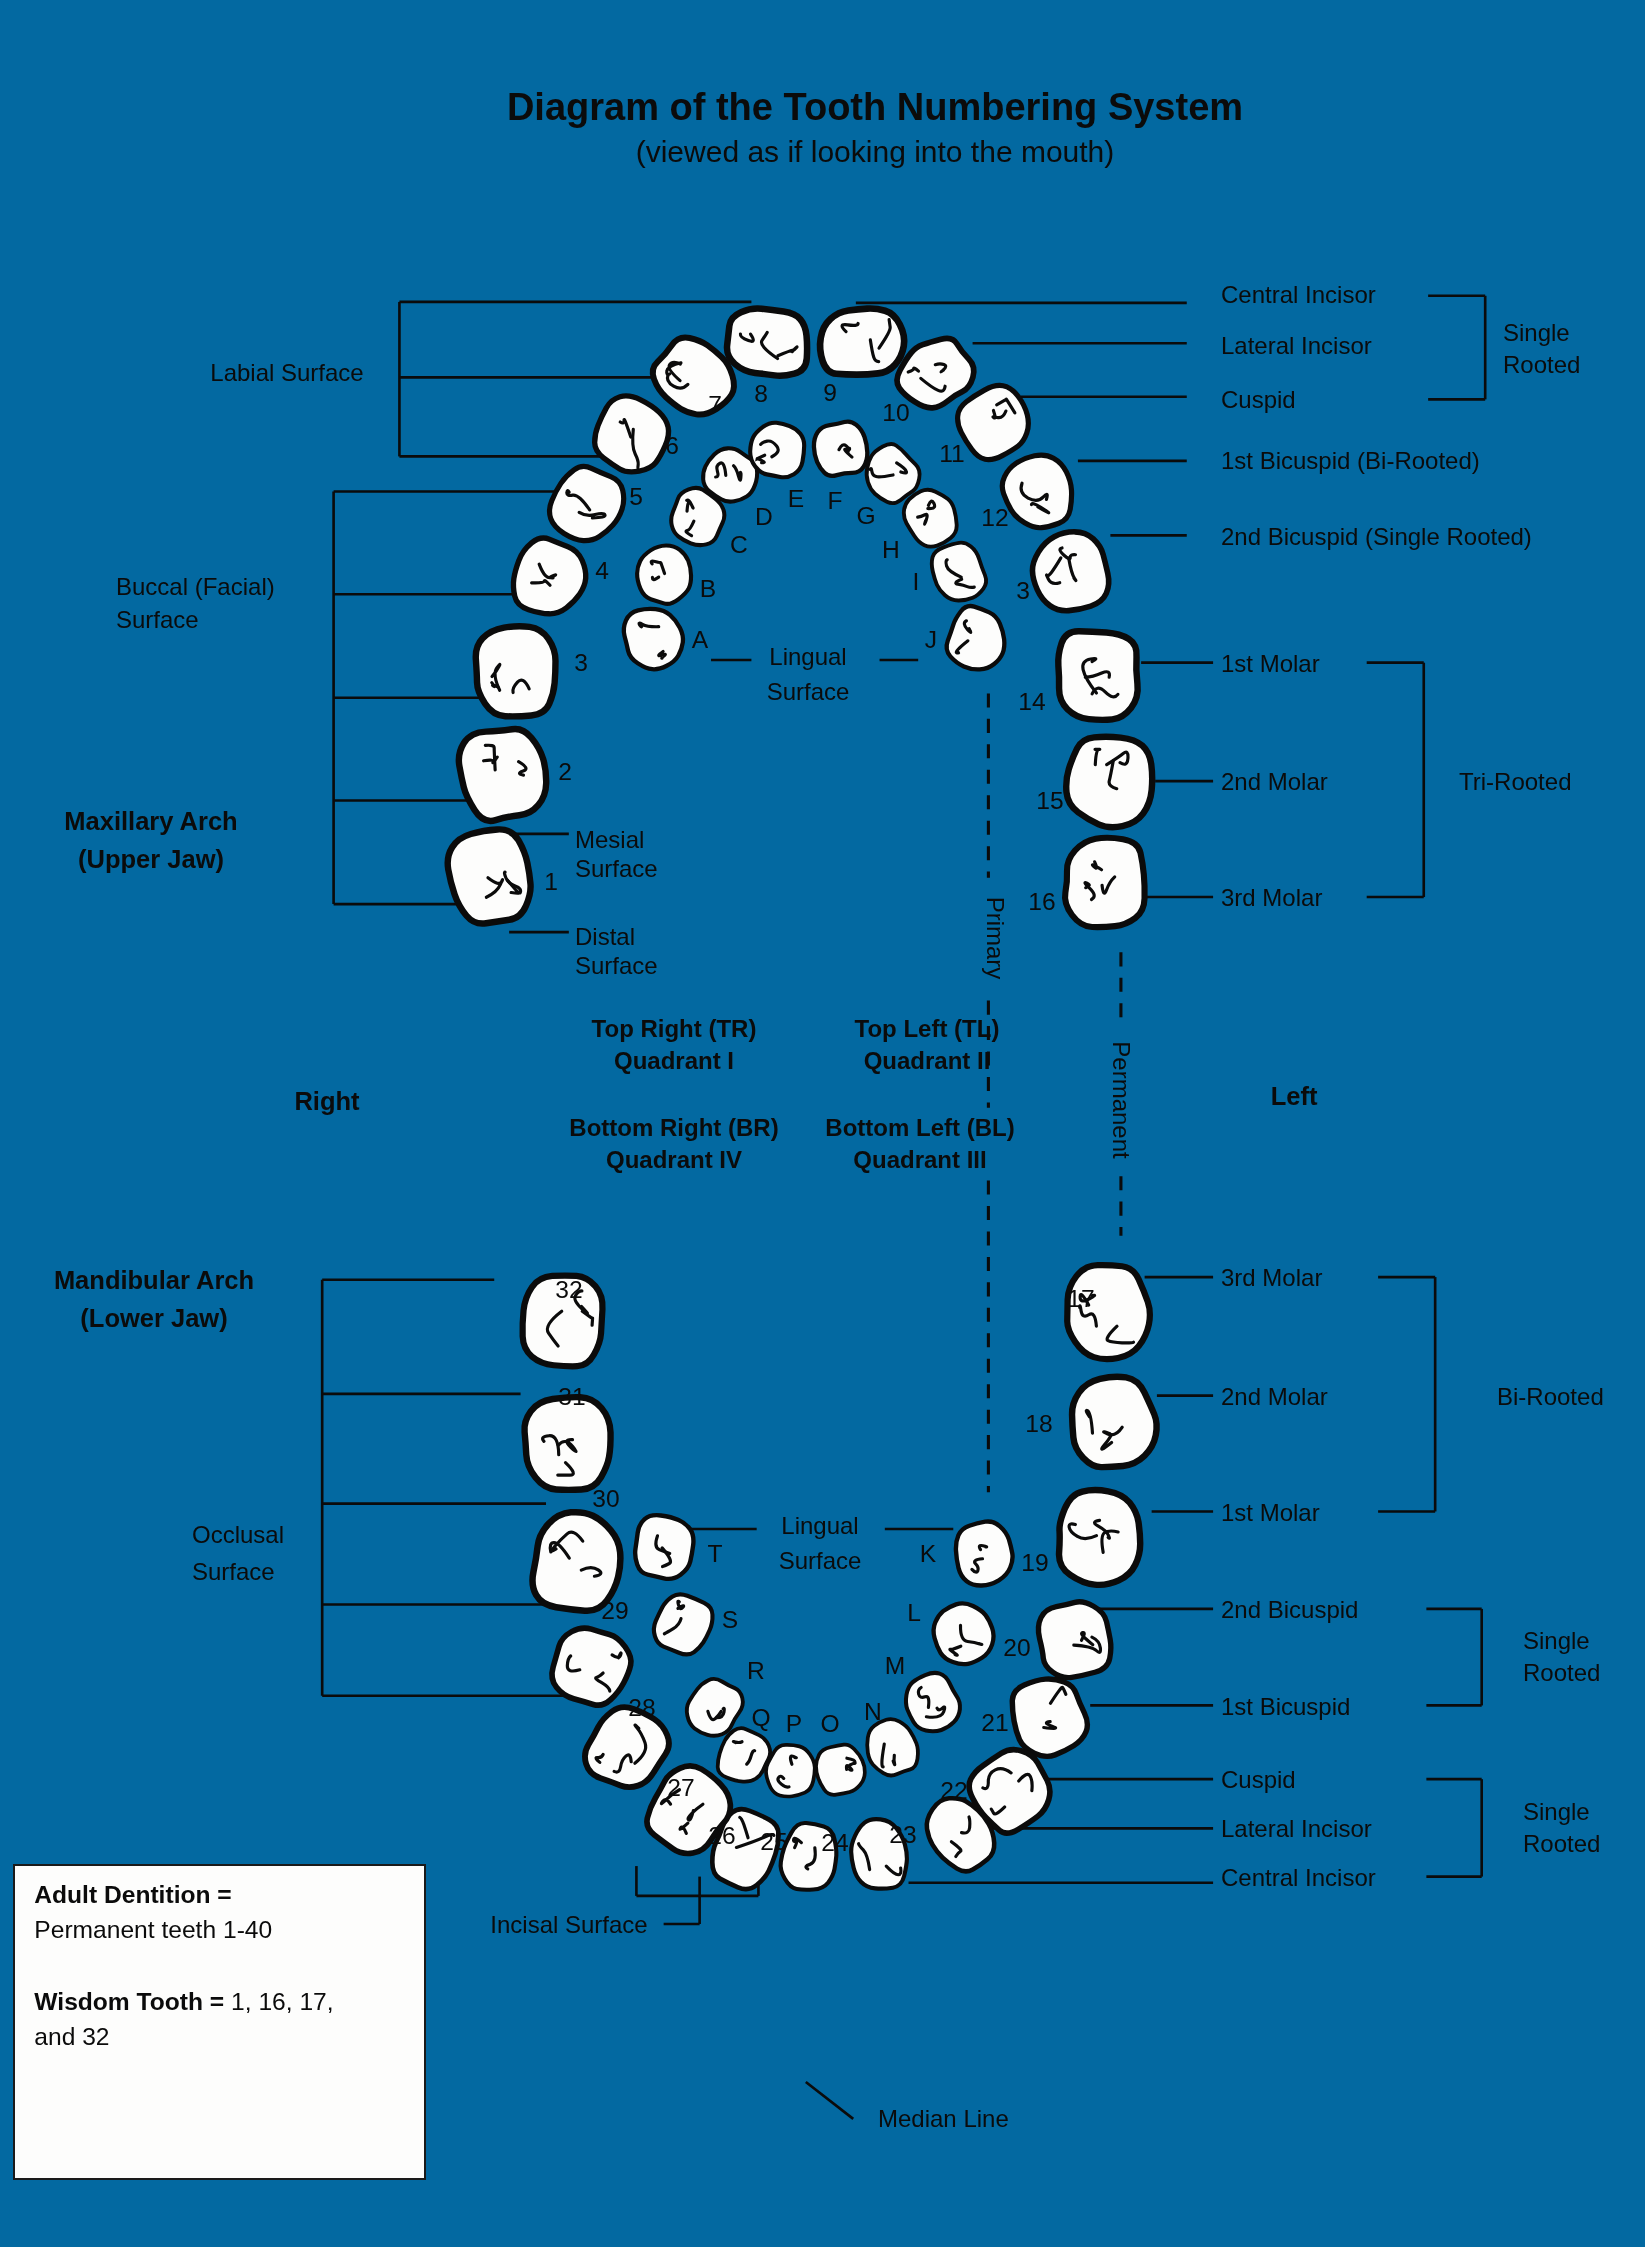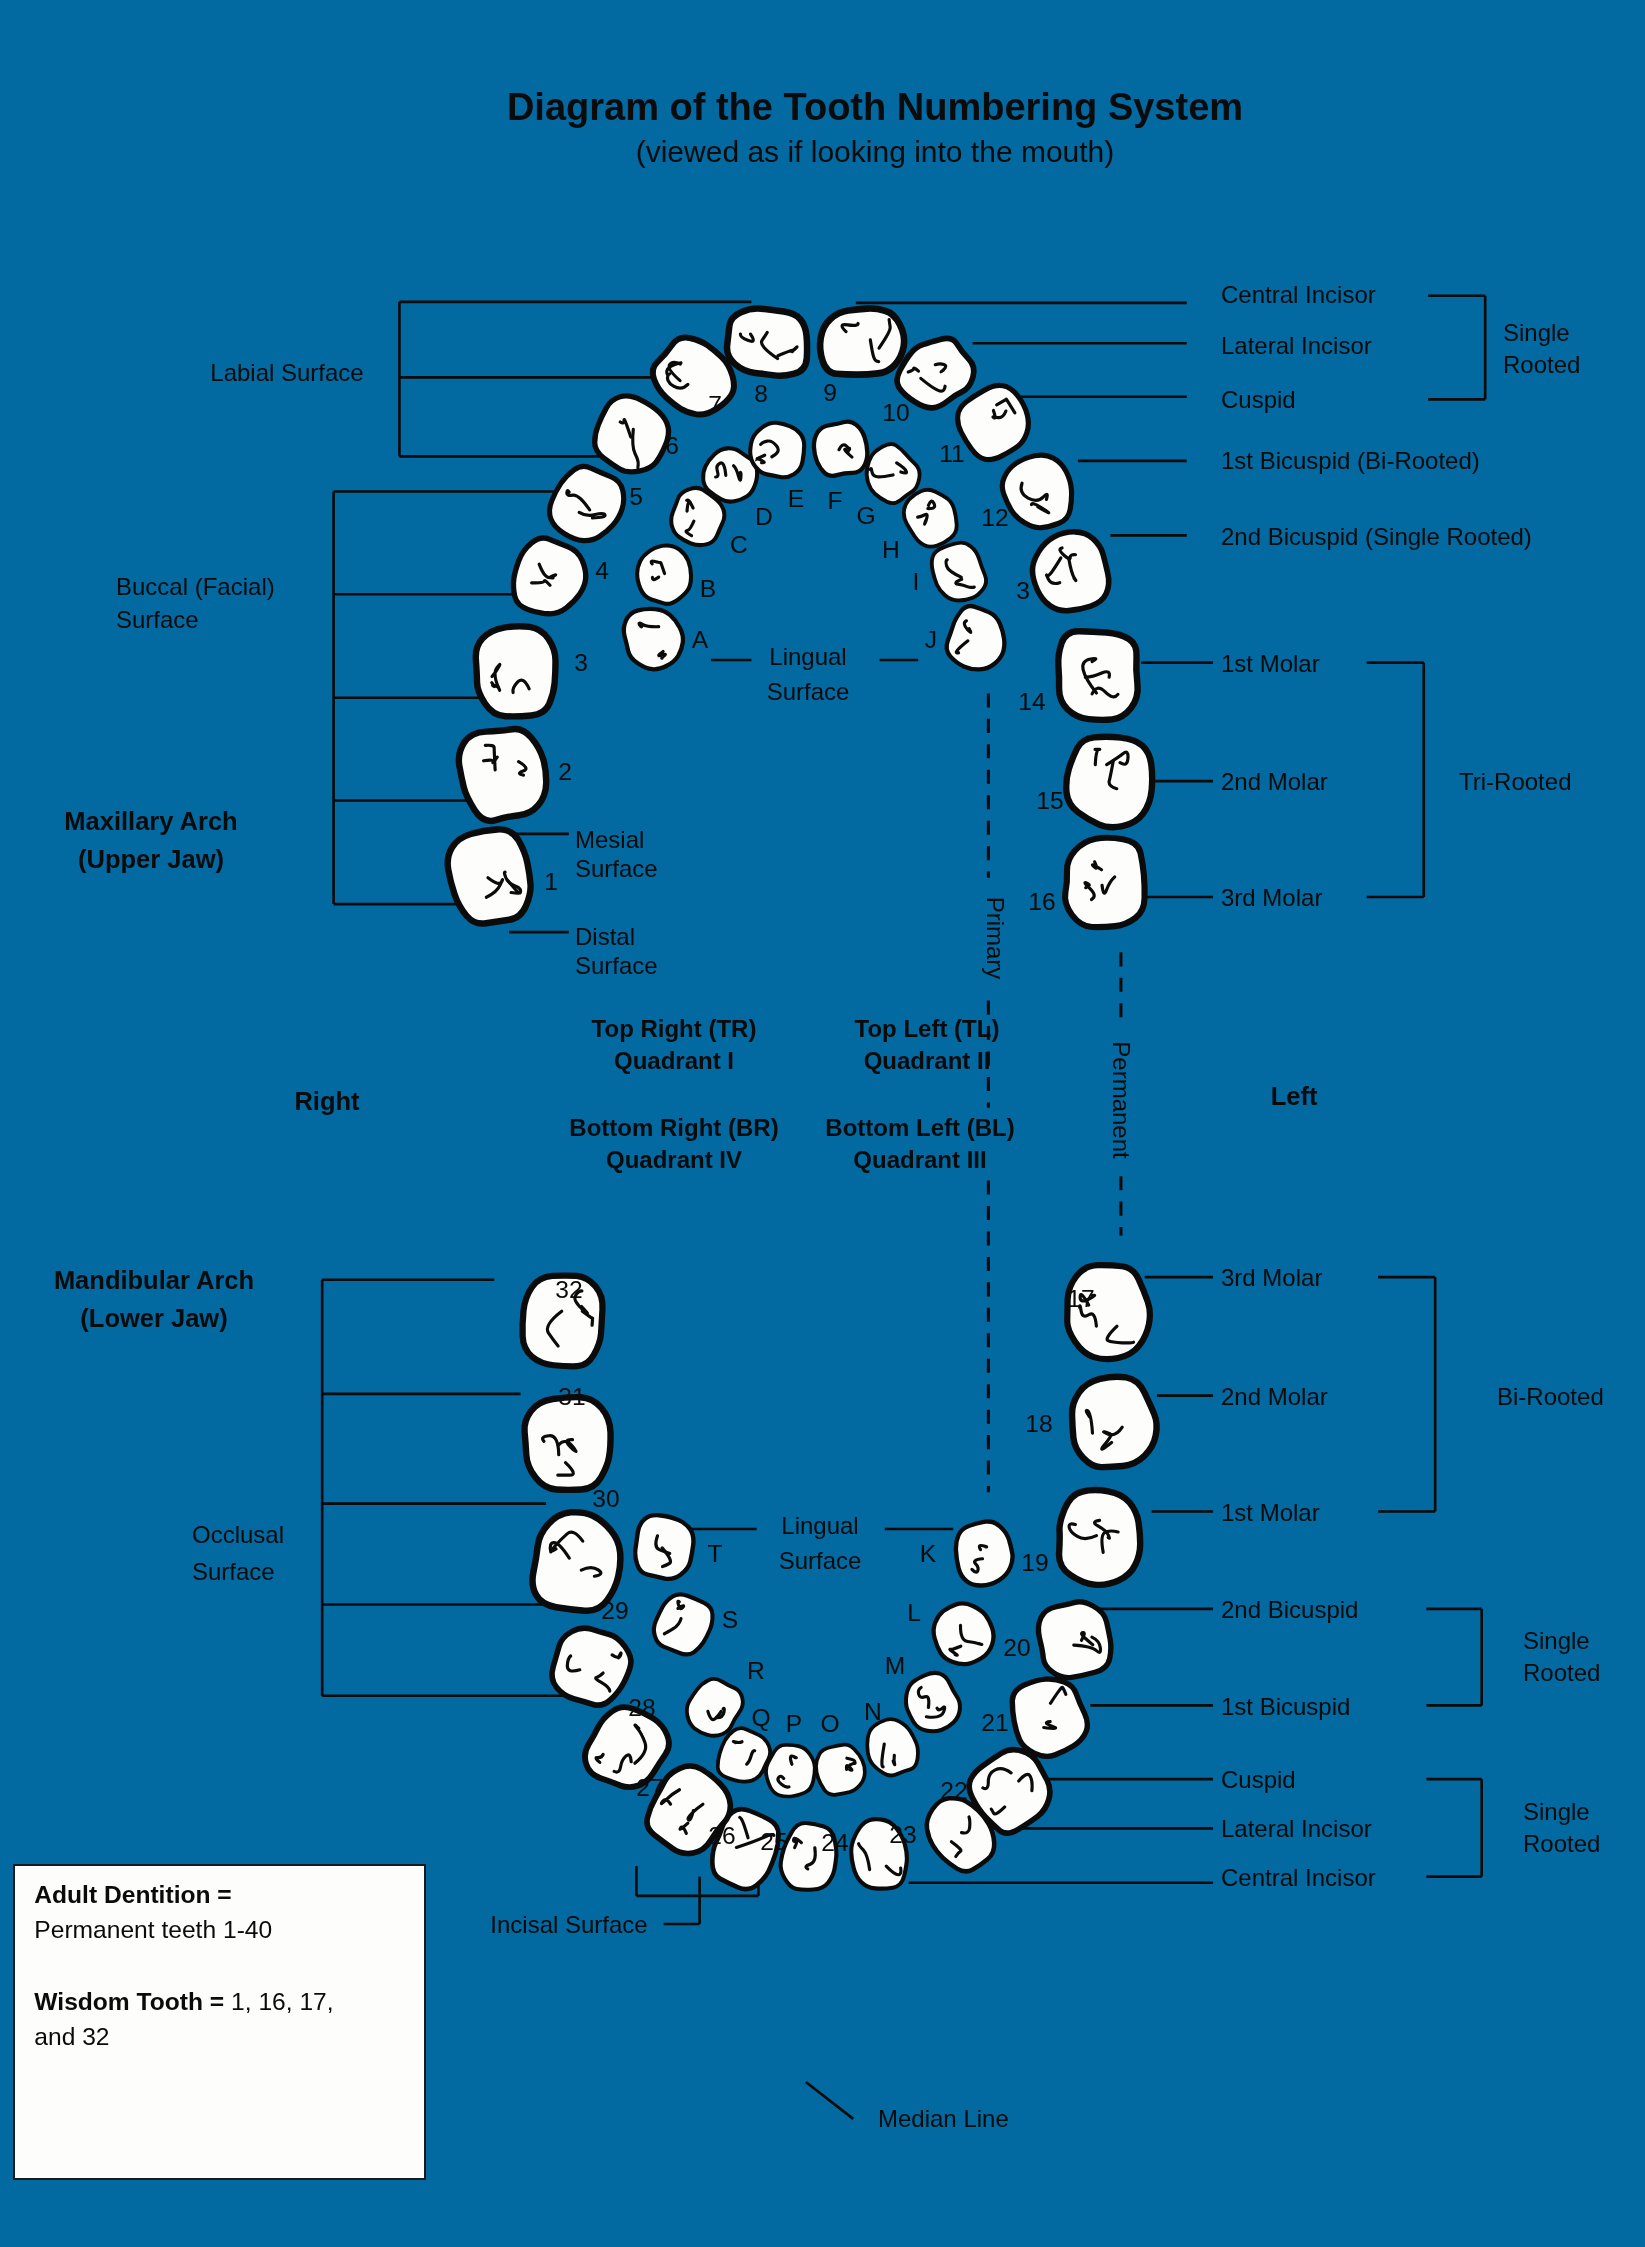--- a/index.html
+++ b/index.html
@@ -507,21 +507,21 @@
       <span class="tooth-num" style="left: 1041px; top: 1299px; margin-left: 40px;">17</span>
       <span class="tooth-num" style="left: 1039px; top: 1424px;">18</span>
       <span class="tooth-num" style="left: 1035px; top: 1563px;">19</span>
       <span class="tooth-num" style="left: 1017px; top: 1648px;">20</span>
       <span class="tooth-num" style="left: 995px; top: 1723px;">21</span>
       <span class="tooth-num" style="left: 954px; top: 1791px;">22</span>
       <span class="tooth-num" style="left: 903px; top: 1835px;">23</span>
       <span class="tooth-num" style="left: 835px; top: 1843px;">24</span>
       <span class="tooth-num" style="left: 774px; top: 1842px;">25</span>
       <span class="tooth-num" style="left: 722px; top: 1836px;">26</span>
-      <span class="tooth-num" style="left: 650px; top: 1788px;">27</span>
+      <span class="tooth-num" style="left: 681px; top: 1788px;">27</span>
       <span class="tooth-num" style="left: 642px; top: 1708px;">28</span>
       <span class="tooth-num" style="left: 615px; top: 1611px;">29</span>
       <span class="tooth-num" style="left: 606px; top: 1499px;">30</span>
       <span class="tooth-num" style="left: 572px; top: 1397px;">31</span>
       <span class="tooth-num" style="left: 569px; top: 1290px;">32</span>
       <span class="tooth-num" style="left: 928px; top: 1554px;">K</span>
       <span class="tooth-num" style="left: 914px; top: 1613px;">L</span>
       <span class="tooth-num" style="left: 895px; top: 1666px;">M</span>
       <span class="tooth-num" style="left: 873px; top: 1712px;">N</span>
       <span class="tooth-num" style="left: 830px; top: 1724px;">O</span>

